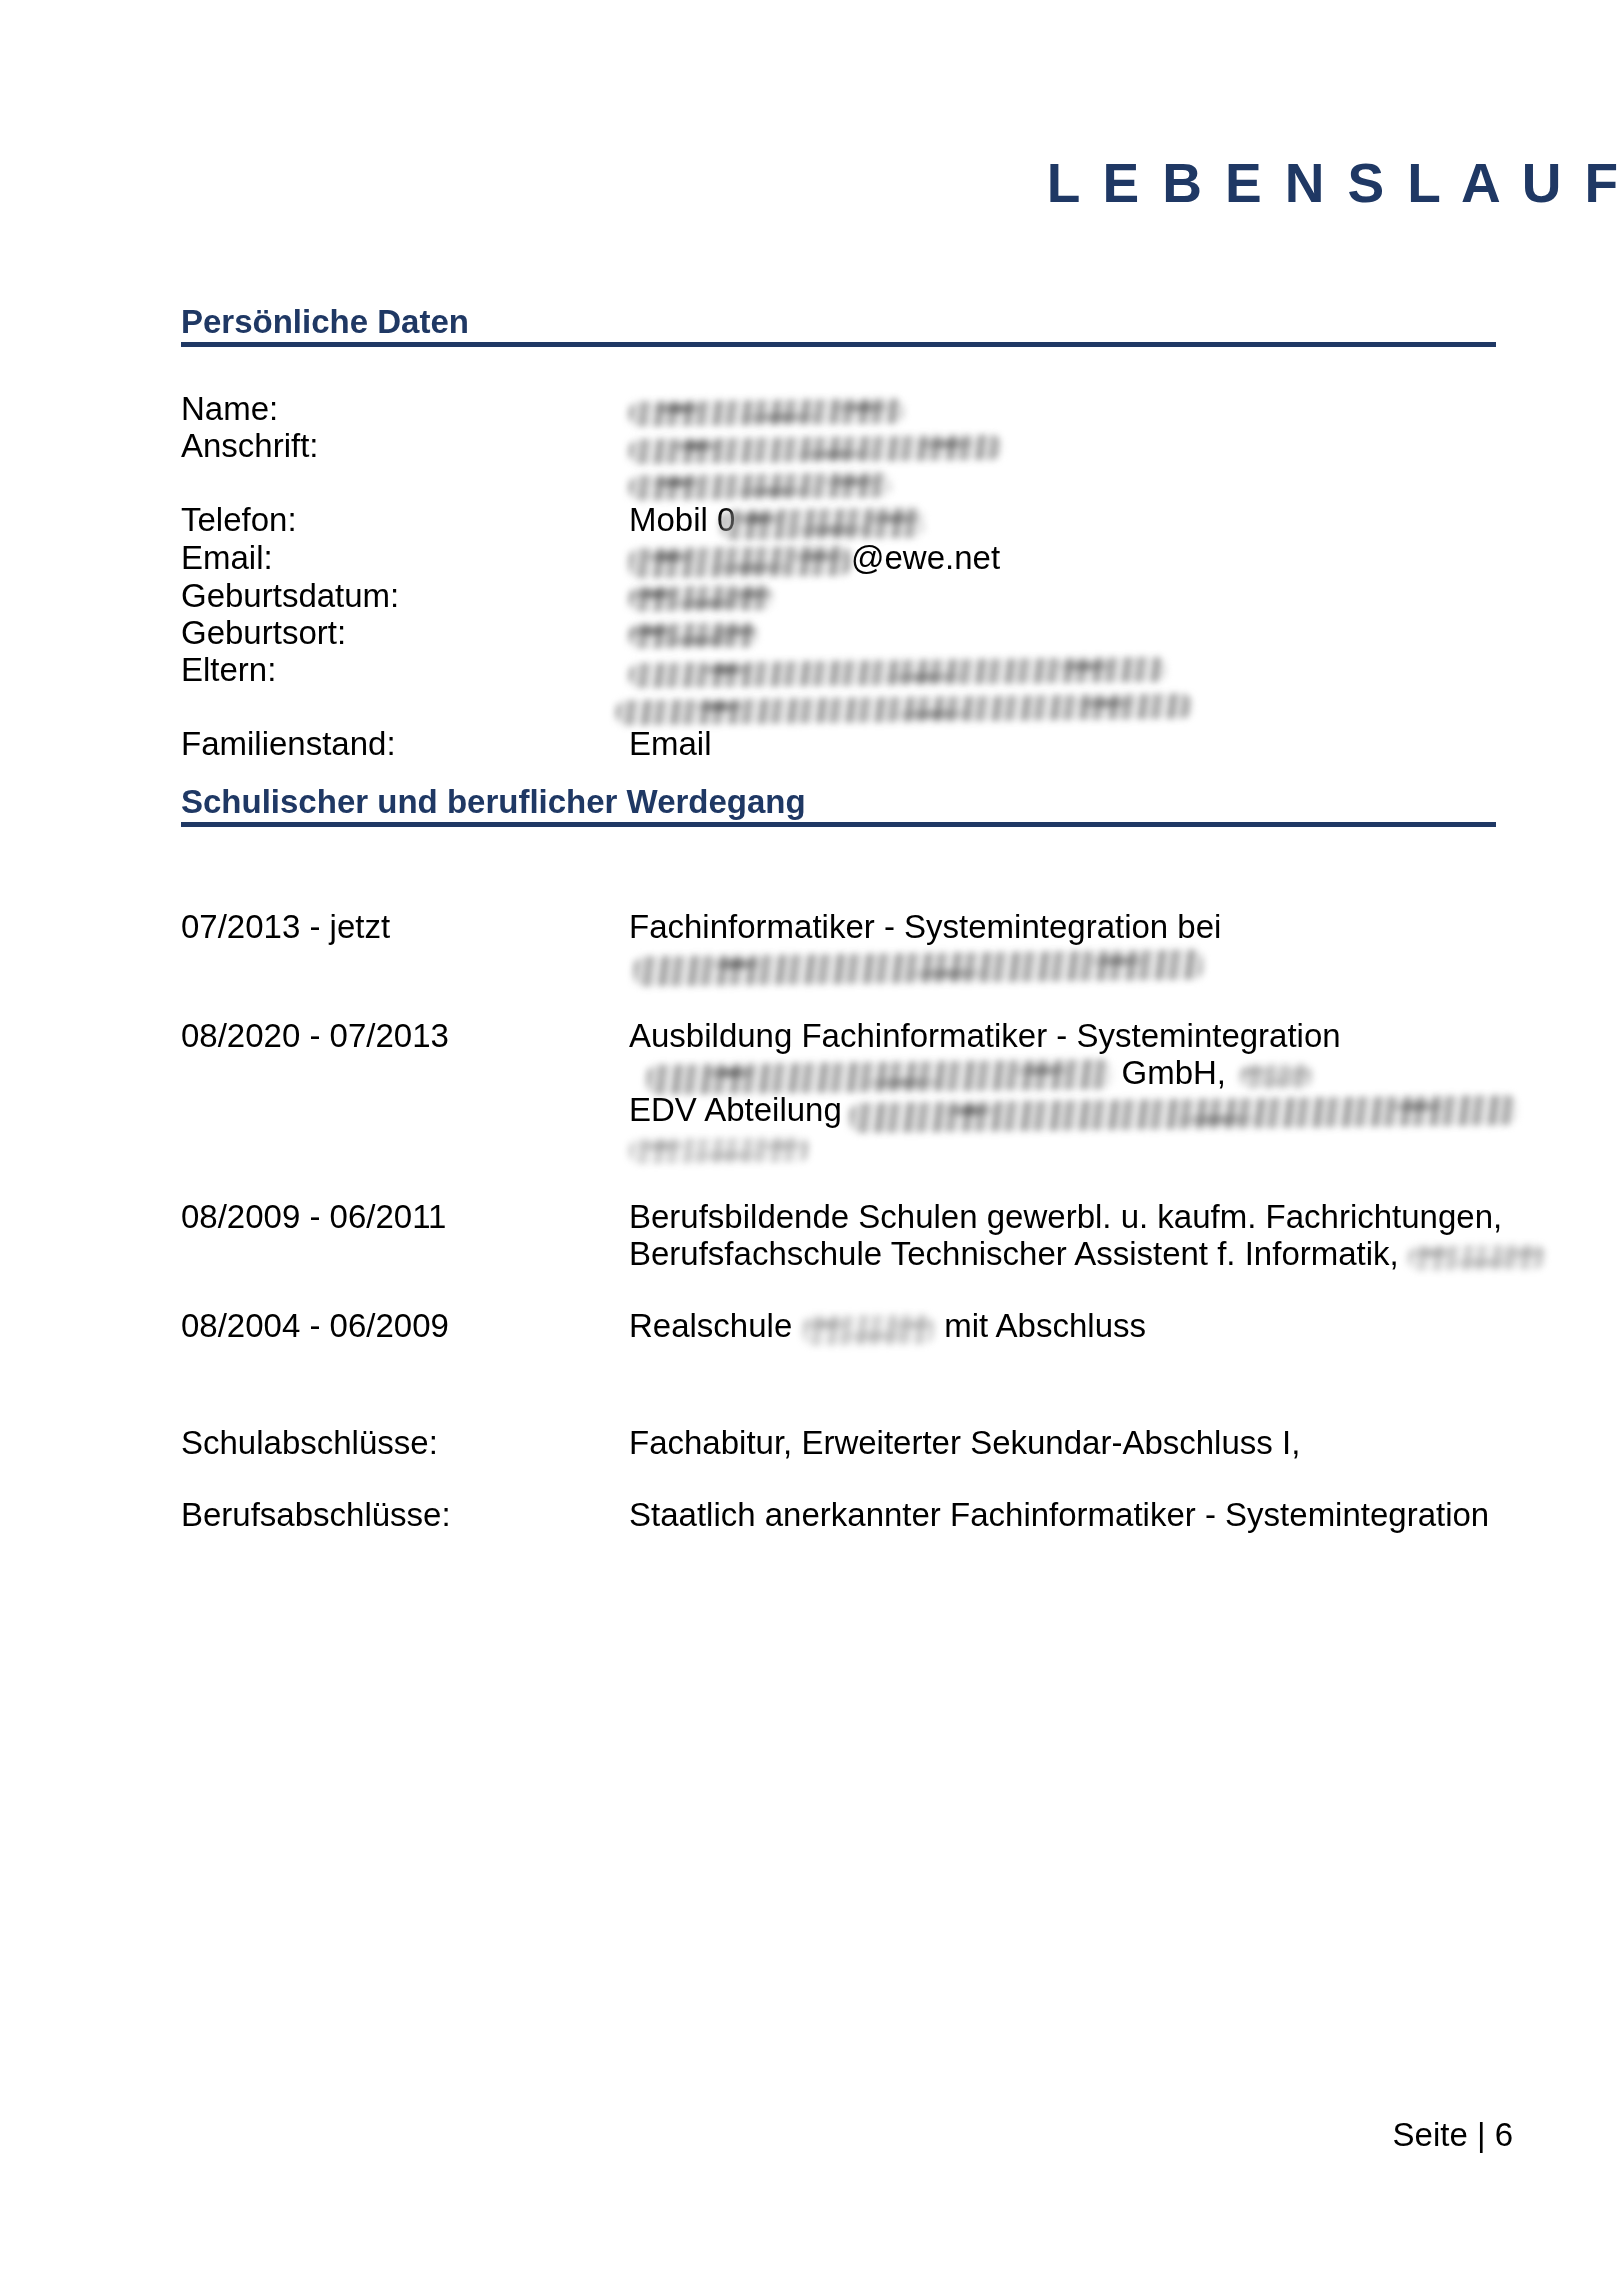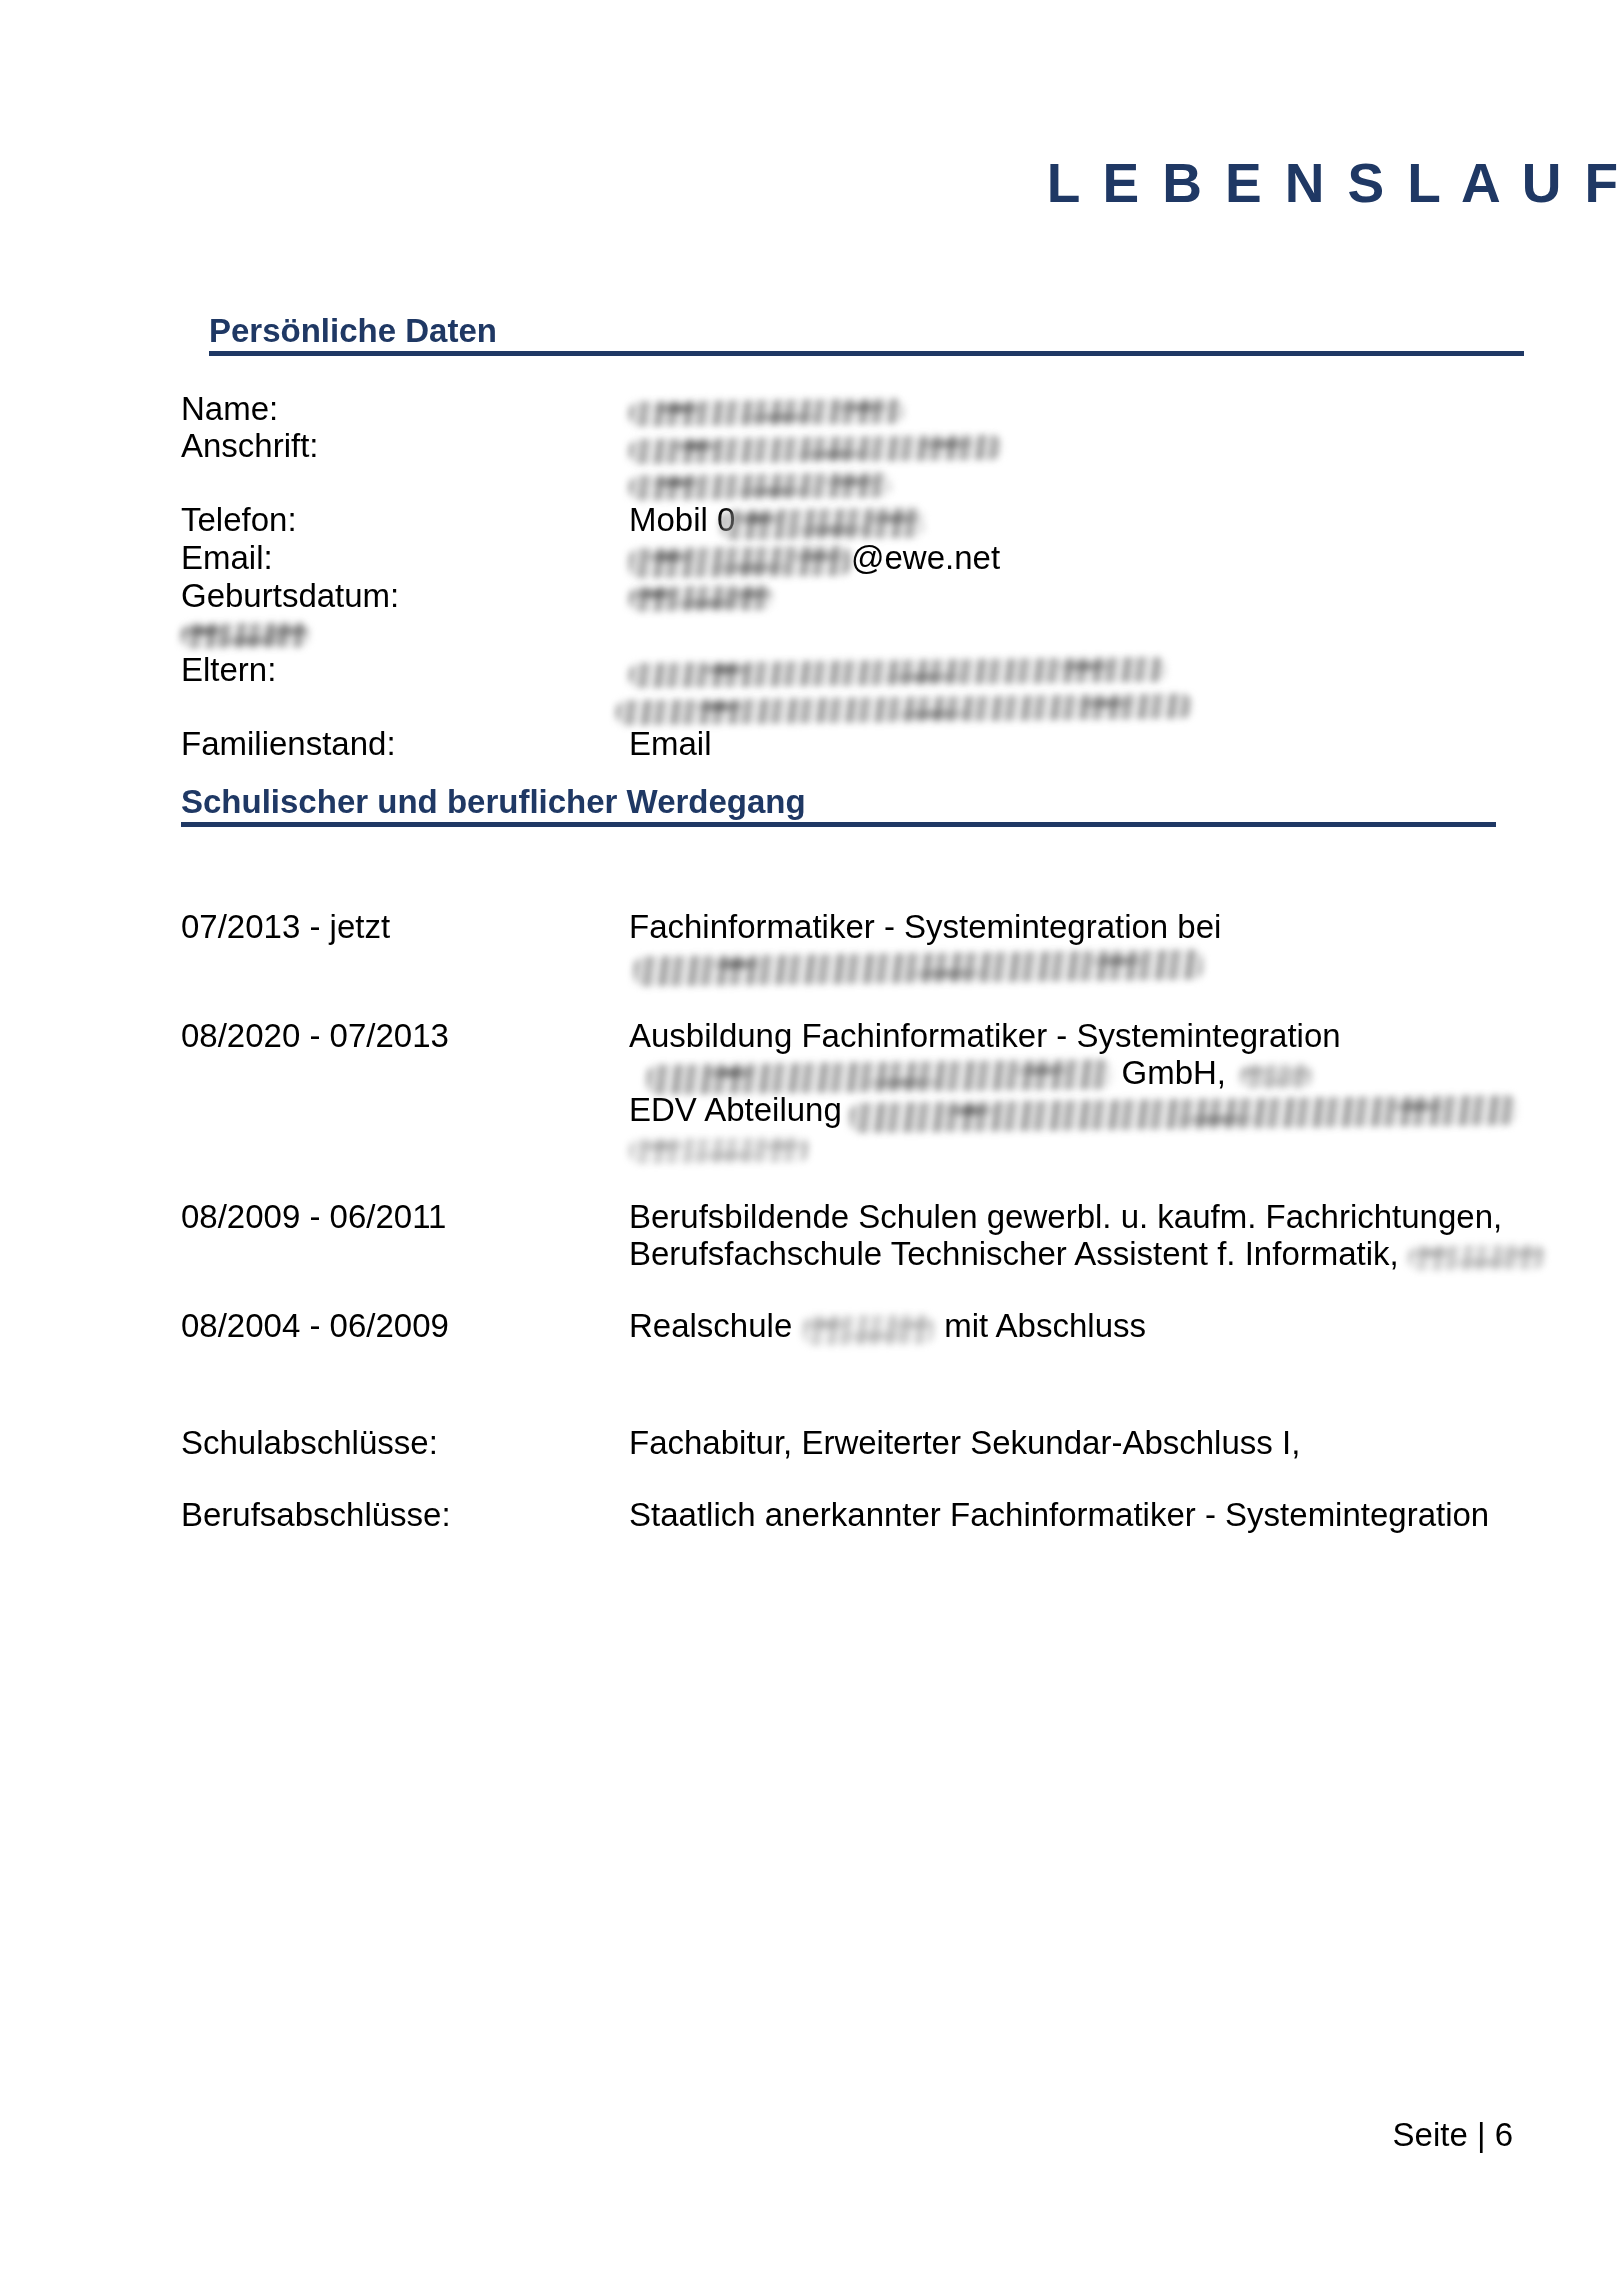--- a/index.html
+++ b/index.html
@@ -28,21 +28,21 @@
     white-space:nowrap;
   }
 
   
   .section-heading{position:absolute;left:181px;width:1315px;}
   .section-heading .txt{
     font-size:33px;font-weight:700;color:var(--navy);
     line-height:36px;white-space:nowrap;
   }
   .section-heading .rule{height:4.6px;background:var(--navy);margin-top:2px;}
-  .sec-personal{top:313px;margin-left:28px;}
+  .sec-personal{top:304px;}
   .sec-career{top:784px;}
 
   
   .rows{position:absolute;left:181px;width:1315px;}
   .pdata{top:390px;}
   .career{top:908px;}
   .row{display:flex;align-items:flex-start;gap:27px;}
   .row .lbl{flex:0 0 421px;font-size:33px;line-height:37px;white-space:nowrap;}
   .row .val{flex:1 1 auto;font-size:33px;line-height:37px;}
   .line{height:37px;font-size:33px;line-height:37px;white-space:nowrap;}
@@ -106,20 +106,21 @@
     </div>
     <div class="row">
       <div class="lbl">Email:</div>
       <div class="val"><span class="redact tall" style="width:222px"></span><span>@ewe.net</span></div>
     </div>
     <div class="row">
       <div class="lbl">Geburtsdatum:</div>
       <div class="val"><span class="redact" style="width:144px"></span></div>
     </div>
     <div class="row">
+      <div class="lbl">Geburtsort:</div>
       <div class="val"><span class="redact" style="width:128px"></span></div>
     </div>
     <div class="row">
       <div class="lbl">Eltern:</div>
       <div class="val"><span class="redact" style="width:537px"></span></div>
     </div>
     <div class="row">
       <div class="lbl"></div>
       <div class="val"><span class="redact" style="width:576px;margin-left:-13px"></span></div>
     </div>

